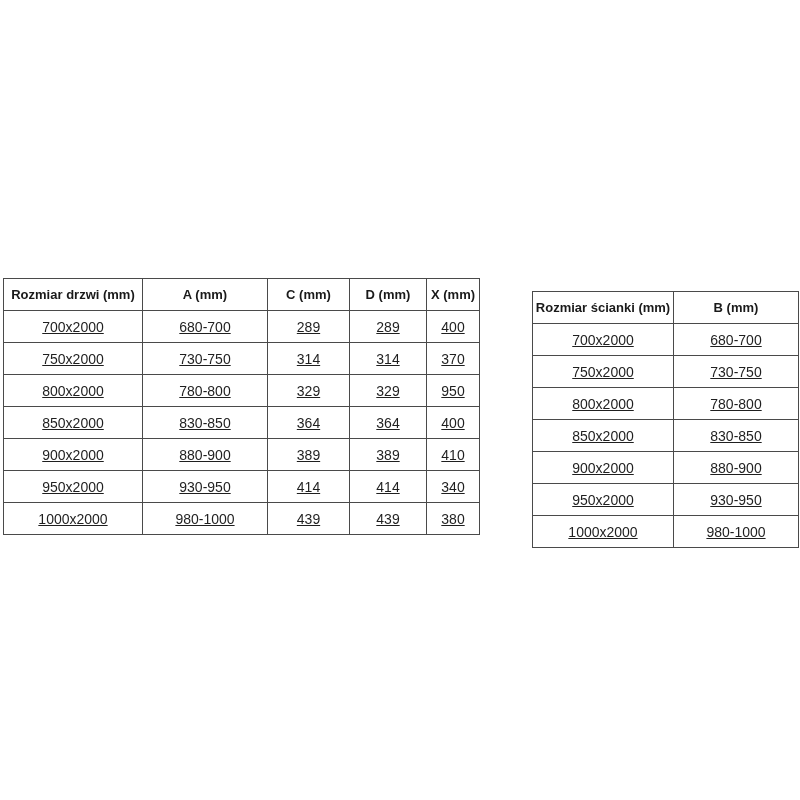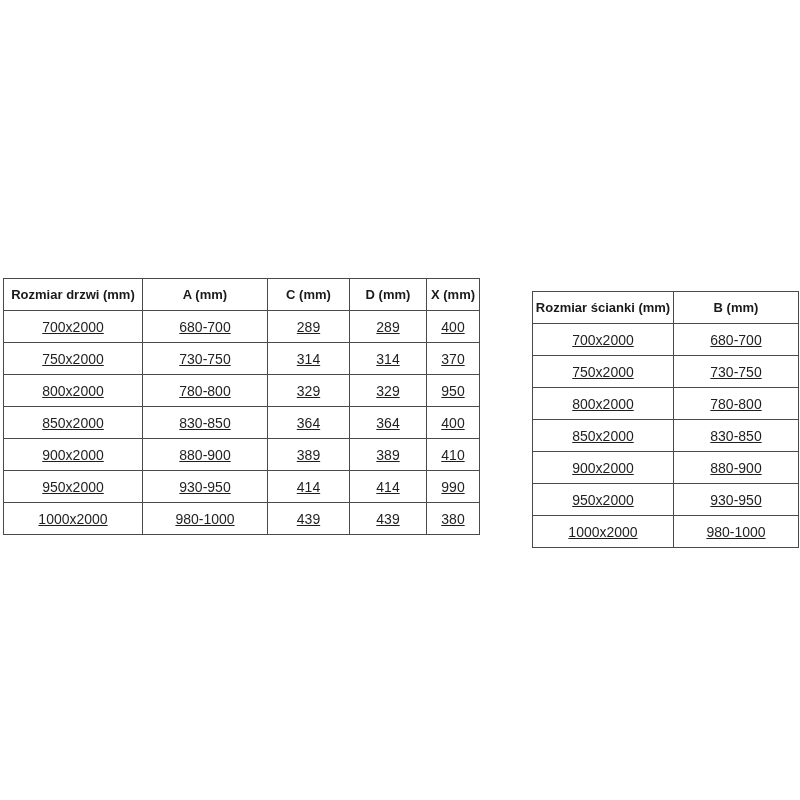--- a/index.html
+++ b/index.html
@@ -111,21 +111,21 @@
         <td>880-900</td>
         <td>389</td>
         <td>389</td>
         <td>410</td>
       </tr>
       <tr>
         <td>950x2000</td>
         <td>930-950</td>
         <td>414</td>
         <td>414</td>
-        <td>990</td>
+        <td>340</td>
       </tr>
       <tr>
         <td>1000x2000</td>
         <td>980-1000</td>
         <td>439</td>
         <td>439</td>
         <td>380</td>
       </tr>
     </tbody>
   </table>

